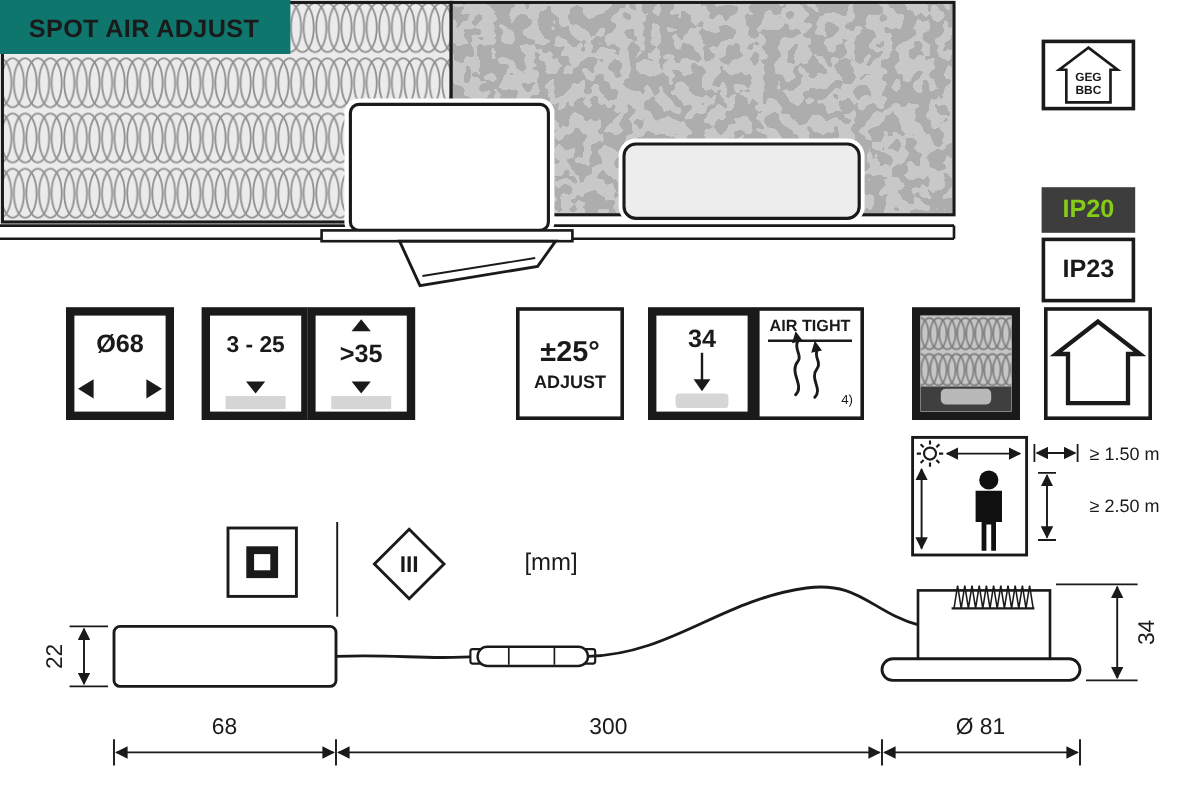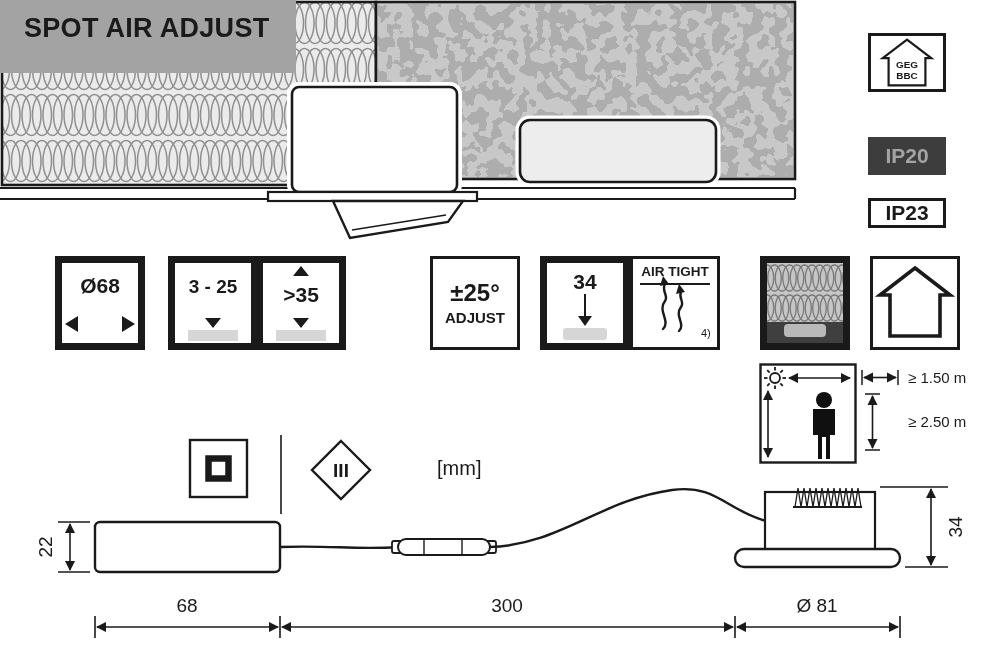--- a/index.html
+++ b/index.html
@@ -1,27 +1,27 @@
 <!DOCTYPE html>
 <html><head>
 <meta charset="utf-8">
 <style>
   html,body{margin:0;padding:0}
   body{width:1000px;height:667px;position:relative;background:#fff;
        font-family:"Liberation Sans",sans-serif;color:#1a1a1a;overflow:hidden}
   svg{display:block}
   svg text{font-family:"Liberation Sans",sans-serif;fill:#1a1a1a}
-  #title{position:absolute;left:0;top:0;z-index:5;background:#a3a3a3;
-         padding:13px 26px 29px 24px;font-size:27px;font-weight:bold;letter-spacing:.3px;white-space:nowrap}
+  #title{position:absolute;left:0;top:0;z-index:5;background:#0f766e;
+         padding:13px 26px 8px 24px;font-size:21px;font-weight:bold;letter-spacing:.3px;white-space:nowrap}
   #top-illo{position:absolute;left:0;top:0;z-index:1}
   .badge{position:absolute;left:868px;width:78px;box-sizing:border-box;display:flex;
          align-items:center;justify-content:center;font-weight:bold;font-size:21px;z-index:2;background:#fff}
   #badge-geg{top:33px;height:59px;border:3px solid #1a1a1a;padding:0}
-  #badge-ip20{top:137px;height:38px;background:#3d3d3d;color:#a3a3a3}
-  #badge-ip23{top:198px;height:30px;border:3px solid #1a1a1a}
+  #badge-ip20{top:156px;height:38px;background:#3d3d3d;color:#84cc16}
+  #badge-ip23{top:198px;height:54px;border:3px solid #1a1a1a}
   .spec-box{position:absolute;top:256px;width:90px;height:94px;background:#fff;box-sizing:border-box;z-index:2}
   .b-thick{border:7px solid #1a1a1a}
   .b-thin{border:3px solid #1a1a1a}
   .spec-box svg{width:100%;height:100%}
   #badge-geg svg{width:100%;height:100%}
   #clearance{position:absolute;left:758px;top:362px;z-index:2}
   #drawing{position:absolute;left:0;top:430px;z-index:2}
 </style>
 </head>
 <body>

